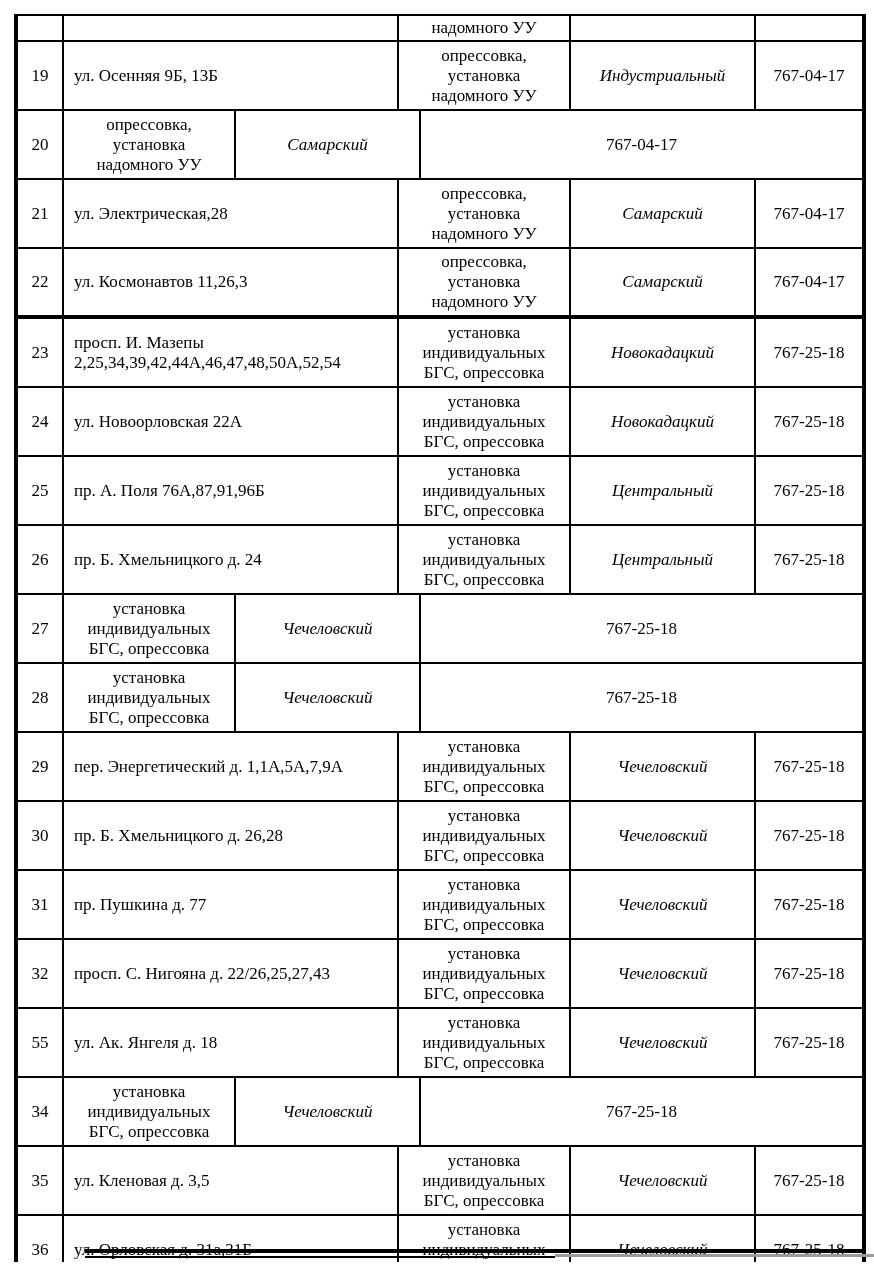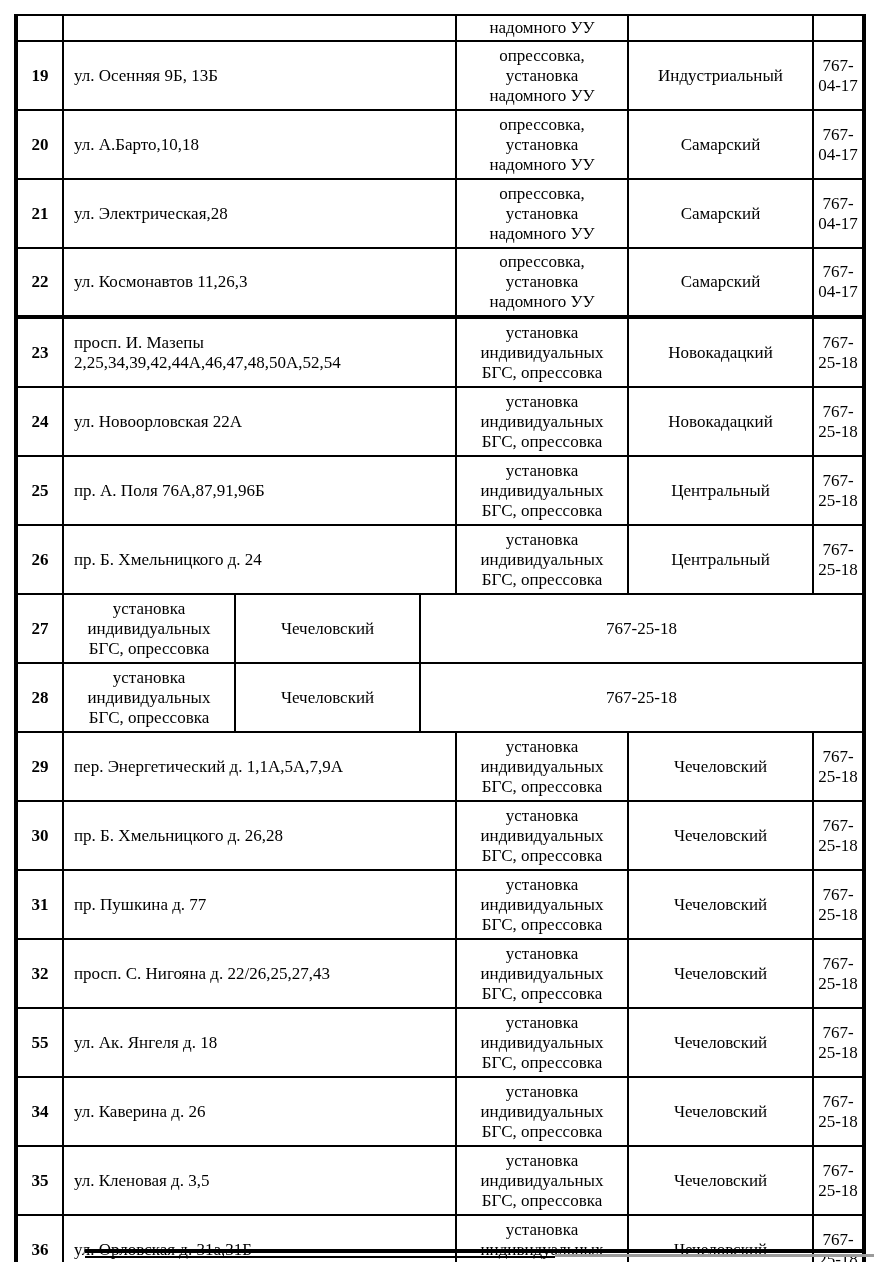--- a/index.html
+++ b/index.html
@@ -38,30 +38,30 @@
     box-sizing: border-box;
     border-right: 2px solid #000;
     display: flex;
     align-items: center;
     justify-content: center;
     text-align: center;
     font-size: 17px;
     line-height: 20px;
     overflow: hidden;
   }
-  .c1 { width: 46px; font-weight: bold; }
+  .c1 { width: 46px; }
   .c2 {
-    width: 393px;
+    width: 335px;
     justify-content: flex-start;
     text-align: left;
     padding-left: 10px;
     padding-right: 6px;
   }
   .c3 { width: 172px; flex-direction: column; }
-  .c4 { width: 185px; }
+  .c4 { width: 185px; font-style: italic; }
   .c5 { flex: 1; border-right: none; }
   .c3 div { white-space: nowrap; }
   .break-a {
     position: absolute;
     left: 85px; top: 1249px;
     width: 781px; height: 4px;
     background: #000;
     z-index: 5;
   }
   .break-b {
@@ -100,21 +100,20 @@
     <div class="cell c3">
             <div>опрессовка,</div>
             <div>установка</div>
             <div>надомного УУ</div>
           </div>
     <div class="cell c4">Индустриальный</div>
     <div class="cell c5">767-04-17</div>
   </div>
         <div class="row">
     <div class="cell c1">20</div>
-    <div class="cell c2">ул. А.Барто,10,18</div>
     <div class="cell c3">
             <div>опрессовка,</div>
             <div>установка</div>
             <div>надомного УУ</div>
           </div>
     <div class="cell c4">Самарский</div>
     <div class="cell c5">767-04-17</div>
   </div>
         <div class="row">
     <div class="cell c1">21</div>
@@ -252,21 +251,20 @@
     <div class="cell c3">
             <div>установка</div>
             <div>индивидуальных</div>
             <div>БГС, опрессовка</div>
           </div>
     <div class="cell c4">Чечеловский</div>
     <div class="cell c5">767-25-18</div>
   </div>
         <div class="row">
     <div class="cell c1">34</div>
-    <div class="cell c2">ул. Каверина д. 26</div>
     <div class="cell c3">
             <div>установка</div>
             <div>индивидуальных</div>
             <div>БГС, опрессовка</div>
           </div>
     <div class="cell c4">Чечеловский</div>
     <div class="cell c5">767-25-18</div>
   </div>
         <div class="row">
     <div class="cell c1">35</div>

